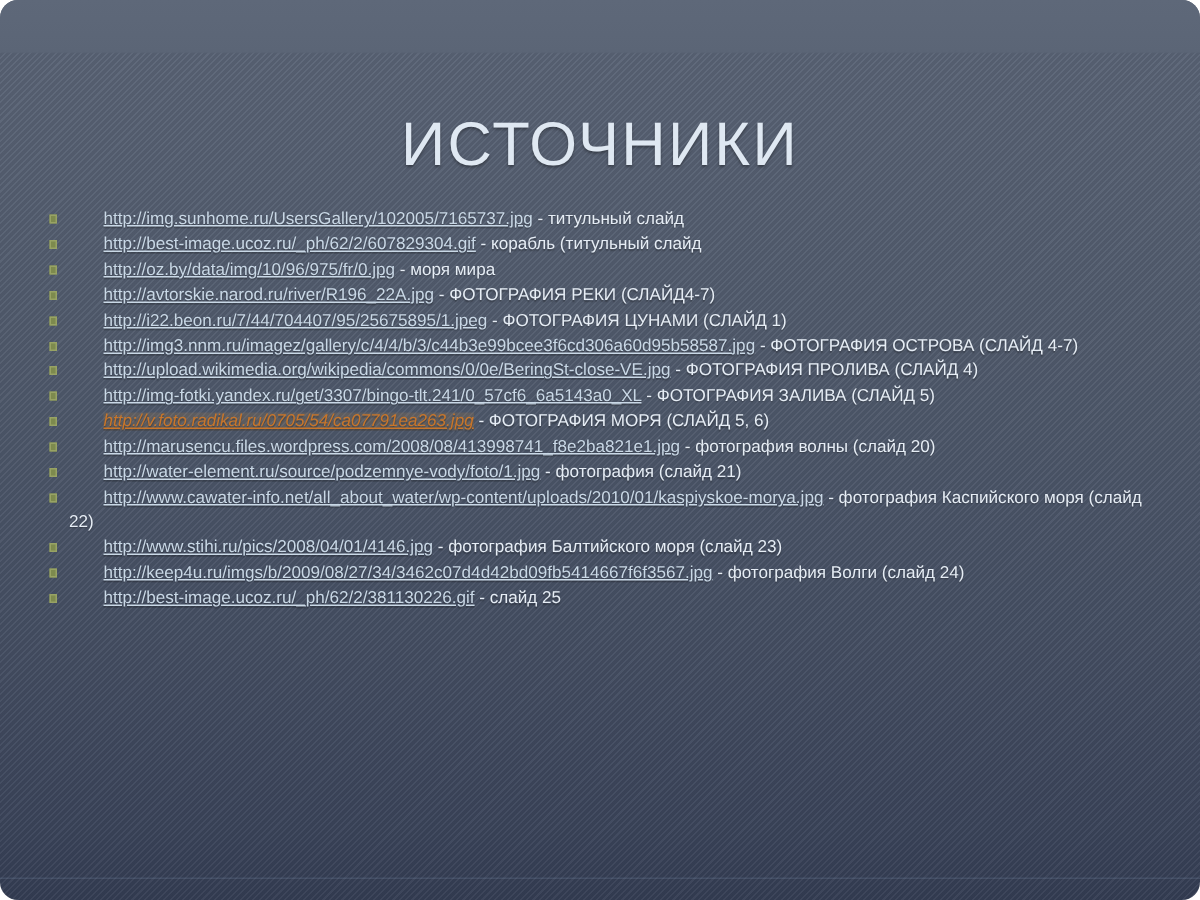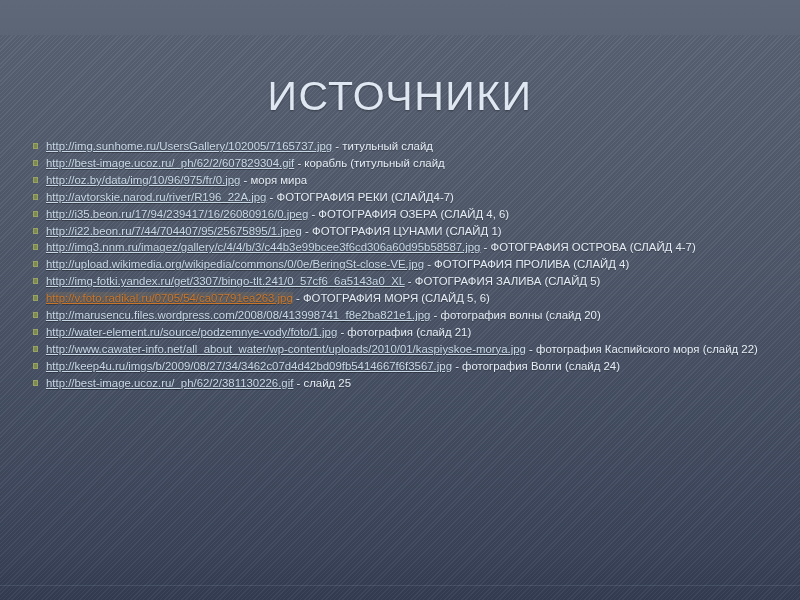--- a/index.html
+++ b/index.html
@@ -31,20 +31,21 @@
         rgba(0,0,0,0.05) 1px,
         rgba(0,0,0,0.05) 3px),
       linear-gradient(180deg,
         #5d6779 0%,
         #596375 6%,
         #505a6c 40%,
         #454f63 70%,
         #3b445a 92%,
         #343d53 100%);
     overflow: hidden;
+    border-radius: 12px;
   }
 
   
   #topband {
     position: absolute;
     left: 0; top: 0;
     width: 800px; height: 35px;
     background: linear-gradient(180deg,#5e6879 0%, #5b6576 100%);
     pointer-events: none;
   }
@@ -97,51 +98,53 @@
     background: #7d8a4e;
     border: 1px solid #98a364;
     box-sizing: border-box;
     display: block;
   }
 
   .link {
     color: #c9d8e6;
     text-decoration: underline;
     text-underline-offset: 1px;
+    margin-left: 23px;
   }
   .link.visited {
     color: #c9762a;
     background: rgba(200,140,70,0.16);
     text-decoration: underline;
+    font-style: italic;
   }
   .desc {
     color: #e6edf5;
   }
 </style>
 </head>
 <body>
 
 <div id="slide">
 
   <div id="topband"></div>
 
   <h1 id="title">ИСТОЧНИКИ</h1>
 
   <div id="body">
       <p class="item"><span class="bullet"></span><a class="link" href="#">http://img.sunhome.ru/UsersGallery/102005/7165737.jpg</a><span class="desc"> - титульный слайд</span></p>
       <p class="item"><span class="bullet"></span><a class="link" href="#">http://best-image.ucoz.ru/_ph/62/2/607829304.gif</a><span class="desc"> - корабль (титульный слайд</span></p>
       <p class="item"><span class="bullet"></span><a class="link" href="#">http://oz.by/data/img/10/96/975/fr/0.jpg</a><span class="desc"> - моря мира</span></p>
       <p class="item"><span class="bullet"></span><a class="link" href="#">http://avtorskie.narod.ru/river/R196_22A.jpg</a><span class="desc"> - ФОТОГРАФИЯ РЕКИ (СЛАЙД4-7)</span></p>
-      <p class="item"><span class="bullet"></span><a class="link" href="#">http://i35.beon.ru/17/94/239417/16/26080916/0.jpeg</a><span class="desc"> - ФОТОГРАФИЯ ОЗЕРА (СЛАЙД 4, 6)</span></p>
       <p class="item"><span class="bullet"></span><a class="link" href="#">http://i22.beon.ru/7/44/704407/95/25675895/1.jpeg</a><span class="desc"> - ФОТОГРАФИЯ ЦУНАМИ (СЛАЙД 1)</span></p>
       <p class="item"><span class="bullet"></span><a class="link" href="#">http://img3.nnm.ru/imagez/gallery/c/4/4/b/3/c44b3e99bcee3f6cd306a60d95b58587.jpg</a><span class="desc"> - ФОТОГРАФИЯ ОСТРОВА (СЛАЙД 4-7)</span></p>
       <p class="item"><span class="bullet"></span><a class="link" href="#">http://upload.wikimedia.org/wikipedia/commons/0/0e/BeringSt-close-VE.jpg</a><span class="desc"> - ФОТОГРАФИЯ ПРОЛИВА (СЛАЙД 4)</span></p>
       <p class="item"><span class="bullet"></span><a class="link" href="#">http://img-fotki.yandex.ru/get/3307/bingo-tlt.241/0_57cf6_6a5143a0_XL</a><span class="desc"> - ФОТОГРАФИЯ ЗАЛИВА (СЛАЙД 5)</span></p>
       <p class="item"><span class="bullet"></span><a class="link visited" href="#">http://v.foto.radikal.ru/0705/54/ca07791ea263.jpg</a><span class="desc"> - ФОТОГРАФИЯ МОРЯ (СЛАЙД 5, 6)</span></p>
       <p class="item"><span class="bullet"></span><a class="link" href="#">http://marusencu.files.wordpress.com/2008/08/413998741_f8e2ba821e1.jpg</a><span class="desc"> - фотография волны (слайд 20)</span></p>
       <p class="item"><span class="bullet"></span><a class="link" href="#">http://water-element.ru/source/podzemnye-vody/foto/1.jpg</a><span class="desc"> - фотография (слайд 21)</span></p>
       <p class="item"><span class="bullet"></span><a class="link" href="#">http://www.cawater-info.net/all_about_water/wp-content/uploads/2010/01/kaspiyskoe-morya.jpg</a><span class="desc"> - фотография Каспийского моря (слайд 22)</span></p>
+      <p class="item"><span class="bullet"></span><a class="link" href="#">http://www.stihi.ru/pics/2008/04/01/4146.jpg</a><span class="desc"> - фотография Балтийского моря (слайд 23)</span></p>
       <p class="item"><span class="bullet"></span><a class="link" href="#">http://keep4u.ru/imgs/b/2009/08/27/34/3462c07d4d42bd09fb5414667f6f3567.jpg</a><span class="desc"> - фотография Волги (слайд 24)</span></p>
       <p class="item"><span class="bullet"></span><a class="link" href="#">http://best-image.ucoz.ru/_ph/62/2/381130226.gif</a><span class="desc"> - слайд 25</span></p>
     </div>
 
   <div id="bottomrule"></div>
 </div>
 
 </body></html>

